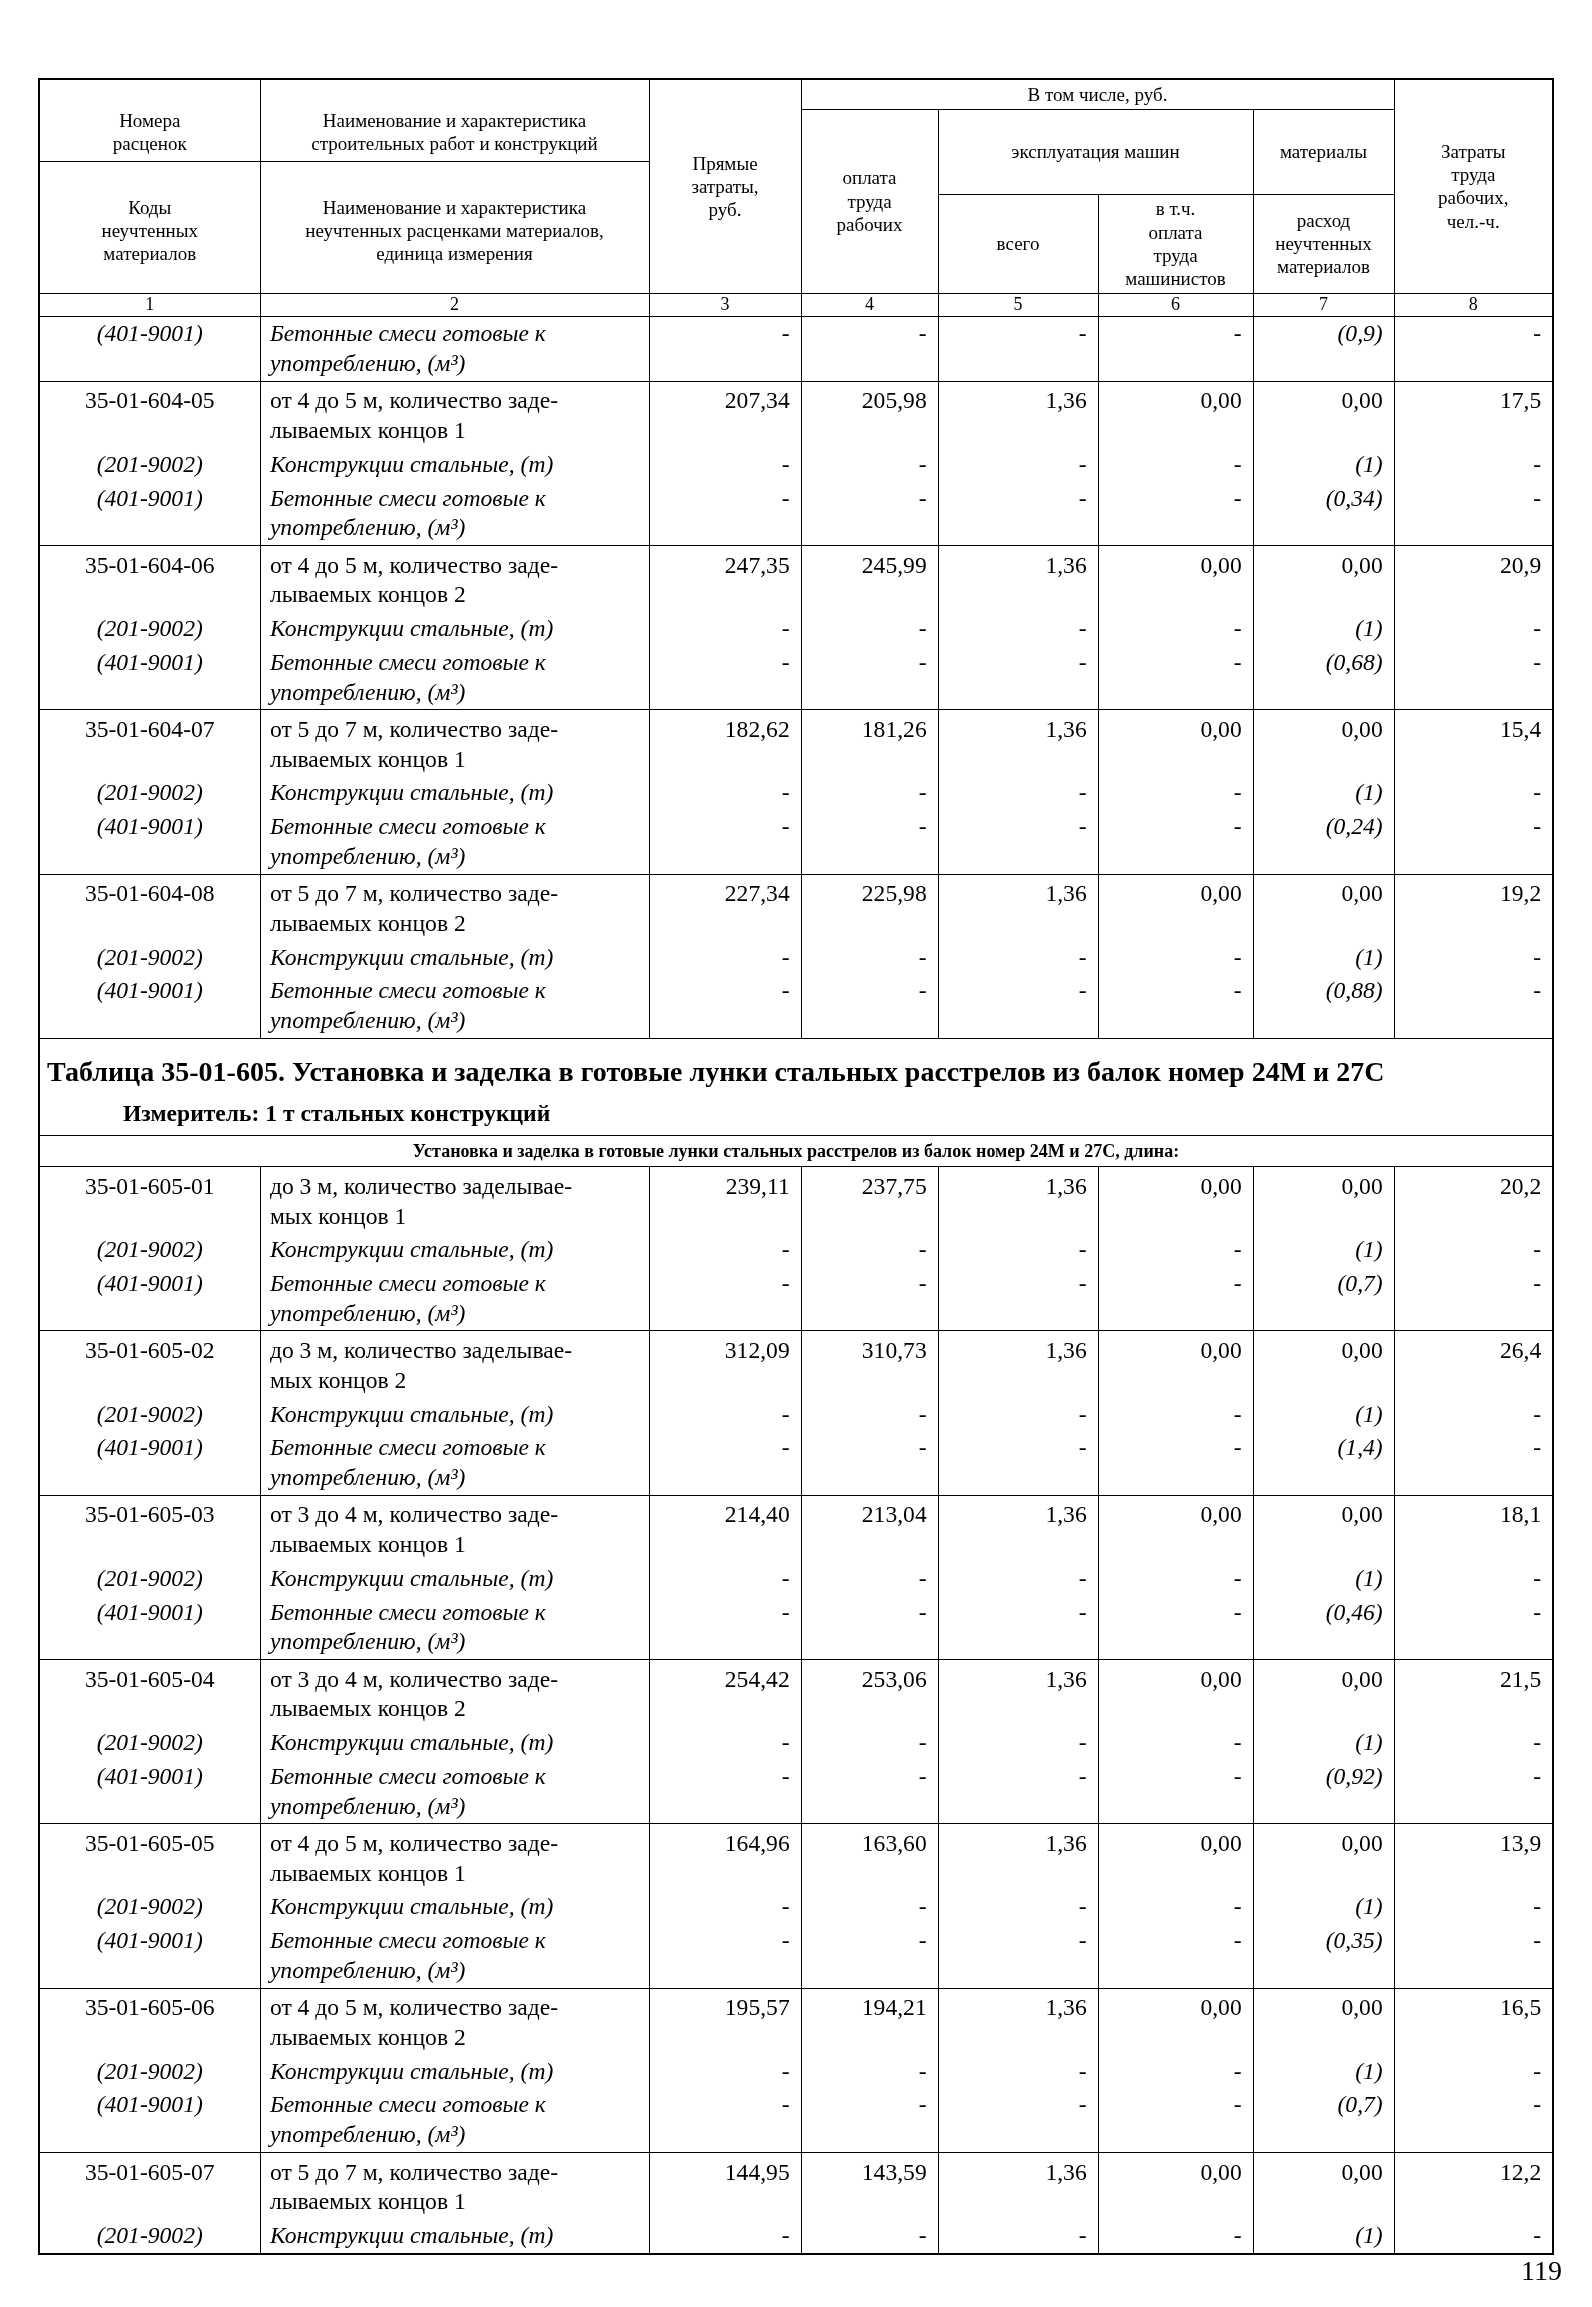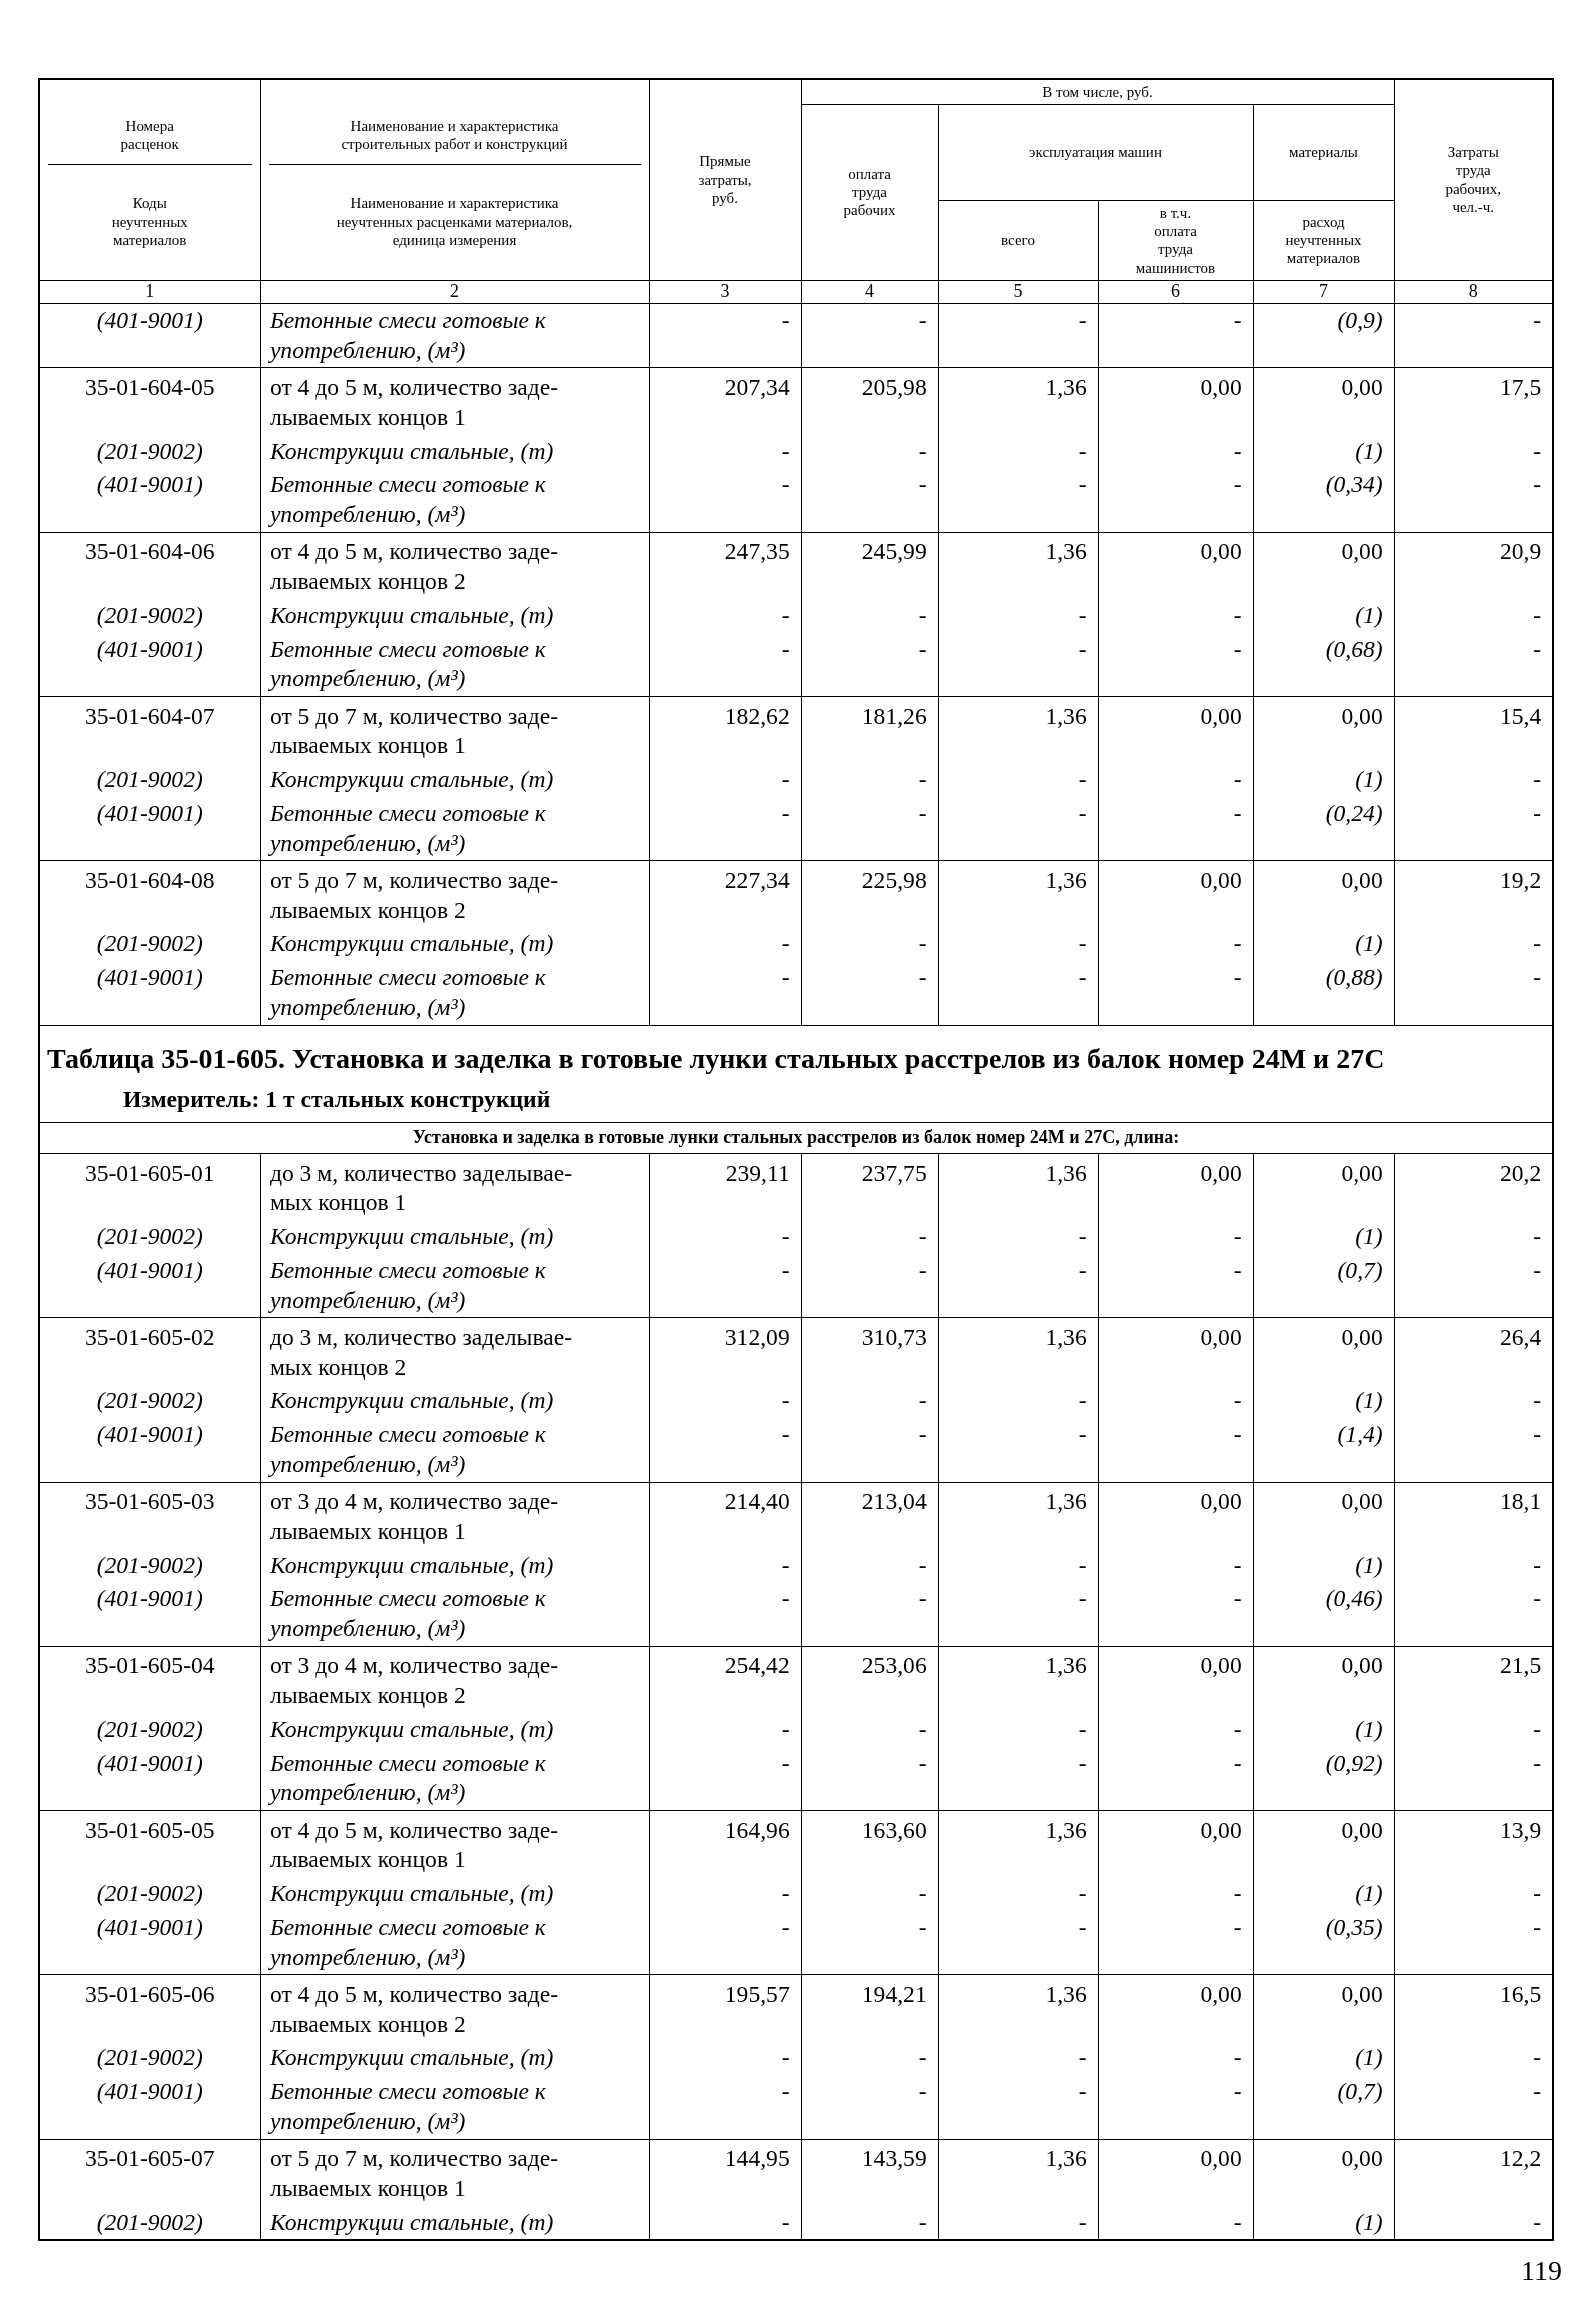--- a/index.html
+++ b/index.html
@@ -33,26 +33,26 @@
   }
   table.rates td {
     border-left: 1.3px solid #000;
     border-right: 1.3px solid #000;
   }
   
   thead td {
     border: 1.3px solid #000;
     text-align: center;
     vertical-align: middle;
-    font-size: 15px;
+    font-size: 19px;
     line-height: 1.22;
     white-space: pre-line;
     padding: 2.7px 4px;
   }
-  td.hs { padding: 8px; vertical-align: top; }
+  td.hs { padding: 0; vertical-align: top; }
   .hs-top {
     height: 59px;
     border-bottom: 1.3px solid #000;
     display: flex; align-items: center; justify-content: center;
     white-space: pre-line; padding: 1.3px 4px;
   }
   .hs-bot {
     display: flex; align-items: center; justify-content: center;
     white-space: pre-line; padding: 10.8px 4px 4px 4px;
   }

